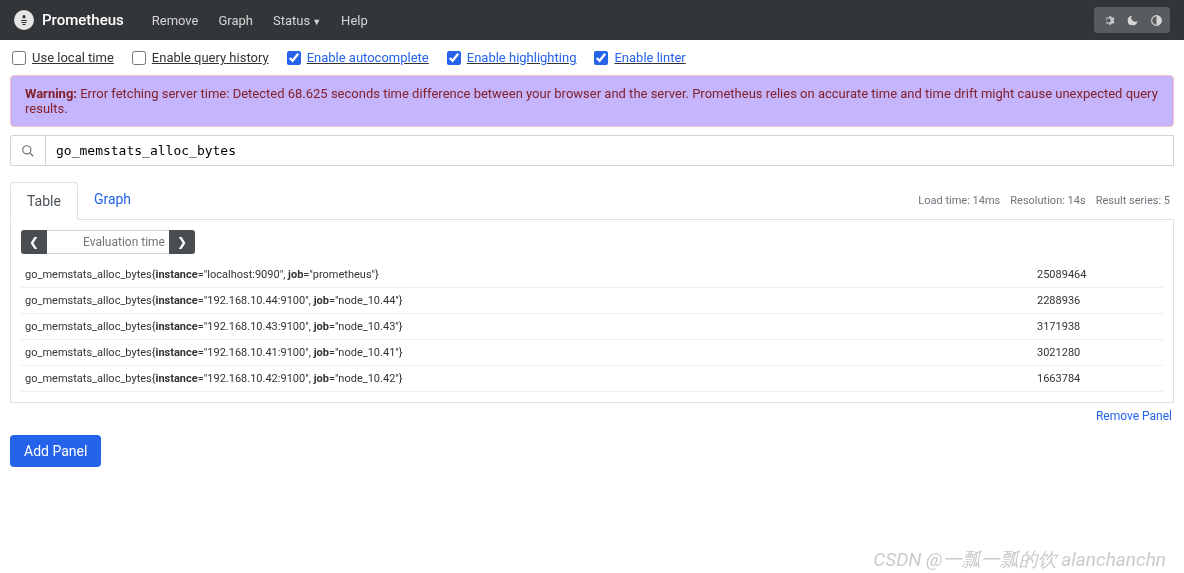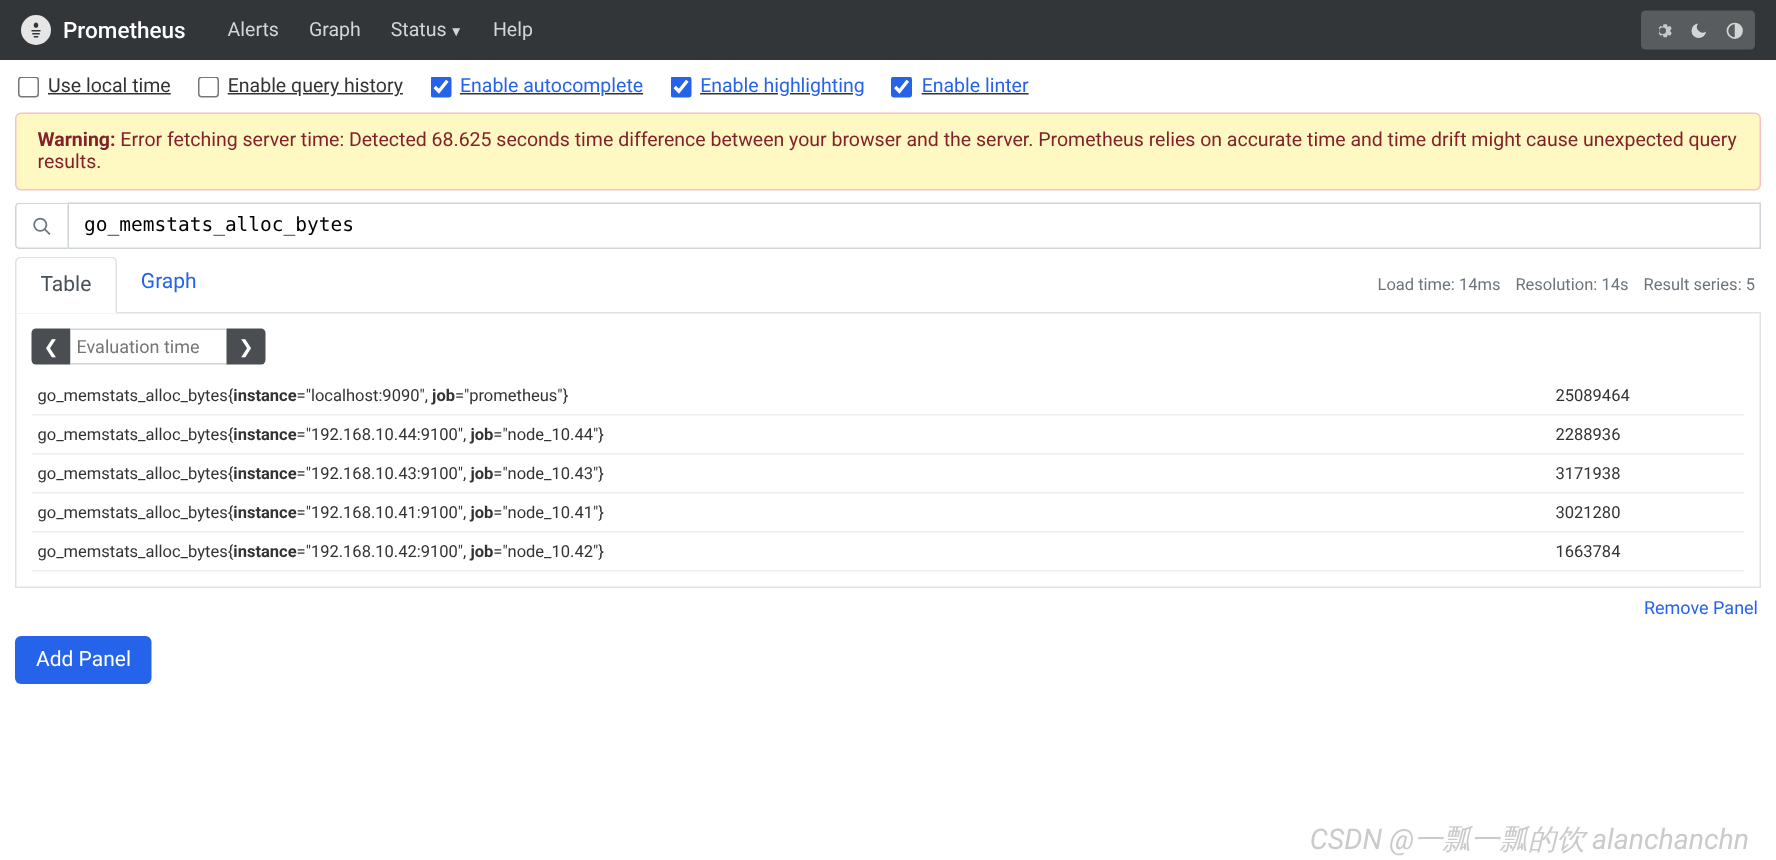--- a/index.html
+++ b/index.html
@@ -10,42 +10,42 @@
 .logo svg { width:12px; height:12px; }
 .nav-link { color:#d5d5d5; font-size:13px; padding:0 10px; cursor:pointer; }
 .nav-right { margin-left:auto; display:flex; align-items:center; gap:0; background:#595c5f; border-radius:3px; padding:2px; }
 .nav-icon-btn { width:24px; height:22px; display:flex; align-items:center; justify-content:center; cursor:pointer; color:#d5d5d5; }
 .nav-icon-btn svg { width:13px; height:13px; }
 .options-row { display:flex; align-items:center; gap:18px; padding:10px 12px; font-size:13px;text-decoration:underline; }
 .chk { display:flex; align-items:center; gap:6px; cursor:pointer; }
 .chk input { width:14px; height:14px; cursor:pointer; accent-color:#2563eb; }
 .chk.blue { color:#2563eb; }
 .panel { margin:0 10px; }
-.alert { background:#fef9c3; border:1px solid #f5c2c7; color:#842029; padding:10px 14px; border-radius:4px; font-size:13px; margin-bottom:8px; }
+.alert { background:#c4b5fd; border:1px solid #f5c2c7; color:#842029; padding:10px 14px; border-radius:4px; font-size:13px; margin-bottom:8px; }
 .alert b { font-weight:700; }
-.query-row { display:flex; align-items:stretch; gap:0; margin-bottom:4px; }
+.query-row { display:flex; align-items:stretch; gap:0; margin-bottom:15px; }
 .search-ic { width:35px; border:1px solid #ced4da; border-right:none; border-radius:3px 0 0 3px; display:flex; align-items:center; justify-content:center; color:#6c757d; background:#fff; }
 .query-input { flex:1; border:1px solid #ced4da; padding:7px 10px; font-family:SFMono-Regular,Menlo,Monaco,Consolas,monospace; font-size:13px; outline:none; }
 .btn-grp { display:flex; }
 .btn { padding:7px 12px; font-size:14px; cursor:pointer; border:1px solid #ced4da; background:#fff; display:flex; align-items:center; justify-content:center; }
 .btn.icon-btn { background:#9ea2a6; color:#fff; border-color:#9ea2a6; width:36px; }
 .btn.globe-btn { width:36px; color:#333; }
 .btn.execute { background:#2563eb; color:#fff; border-color:#2563eb; border-radius:0 3px 3px 0; padding:7px 14px; }
 .btn svg { width:14px; height:14px; }
 .tabs-row { display:flex; align-items:center; border-bottom:1px solid #dee2e6; margin-top:2px; }
 .tab { padding:10px 16px; font-size:14px; cursor:pointer; color:#6c757d; border-bottom:2px solid transparent; }
 .tab.active { color:#495057; border:1px solid #dee2e6; border-bottom:1px solid #fff; margin-bottom:-1px; border-radius:4px 4px 0 0; }
 .tab.inactive { color:#2563eb; }
 .stats { margin-left:auto; color:#6c757d; font-size:11px; display:flex; gap:10px; padding-right:4px; }
 .content-box { border:1px solid #dee2e6; border-top:none; padding:10px; }
 .time-nav { display:flex; align-items:stretch; gap:0; margin-bottom:8px; }
 .time-btn { width:26px; background:#4a4e52; color:#fff; border:none; cursor:pointer; display:flex; align-items:center; justify-content:center; font-size:12px; }
 .time-btn:first-child { border-radius:3px 0 0 3px; }
 .time-btn:last-child { border-radius:0 3px 3px 0; }
-.time-field { width:104px; text-align:left; border:1px solid #ced4da; border-left:none; border-right:none; font-size:12px; color:#6c757d; padding:4px; }
+.time-field { width:122px; text-align:right; border:1px solid #ced4da; border-left:none; border-right:none; font-size:12px; color:#6c757d; padding:4px; }
 .results-table { width:100%; border-collapse:collapse; }
 .results-table tr { border-bottom:1px solid #eee; }
 .results-table td { padding:6px 4px; font-size:11px; color:#333; }
 .results-table td:last-child { text-align:left; width:130px; }
 .metric-label b { font-weight:700; }
 .remove-link { text-align:right; color:#2563eb; font-size:12px; cursor:pointer; padding:6px 2px 0; }
 .add-panel { margin:12px 10px; background:#2563eb; color:#fff; border:none; padding:8px 14px; border-radius:4px; font-size:14px; cursor:pointer; }
 .watermark { position:fixed; bottom:0; right:18px; color:rgba(150,150,150,0.5); font-size:19px; font-style:italic; pointer-events:none; }
 .caret { font-size:9px; margin-left:2px; }
 </style>
@@ -56,21 +56,21 @@
 
 <div class="navbar">
   <div class="navbar-brand">
     <span class="logo">
       <svg viewBox="0 0 24 24" fill="#333639">
           <path d="M12 2C9 2 9 6 9 6s0 3 3 3 3-3 3-3 0-4-3-4zm-6 10h12v2H6v-2zm1 4h10v2H7v-2zm2 4h6v2H9v-2z"></path>
         </svg>
     </span>
     <span>Prometheus</span>
   </div>
-  <span class="nav-link">Alerts</span>
+  <span class="nav-link">Remove</span>
   <span class="nav-link">Graph</span>
   <span class="nav-link"><span>Status</span><span class="caret">▼</span></span>
   <span class="nav-link">Help</span>
   <div class="nav-right">
     <span class="nav-icon-btn">
         <svg viewBox="0 0 24 24" fill="currentColor">
           <path d="M12 8a4 4 0 100 8 4 4 0 000-8zm9 4l2 3-2 3-3-1-1 3h-4l-1-3-3 1-2-3 2-3-2-3 2-3 3 1 1-3h4l1 3 3-1 2 3-2 3z" opacity=".9"></path>
         </svg>
       </span>
     <span class="nav-icon-btn">

